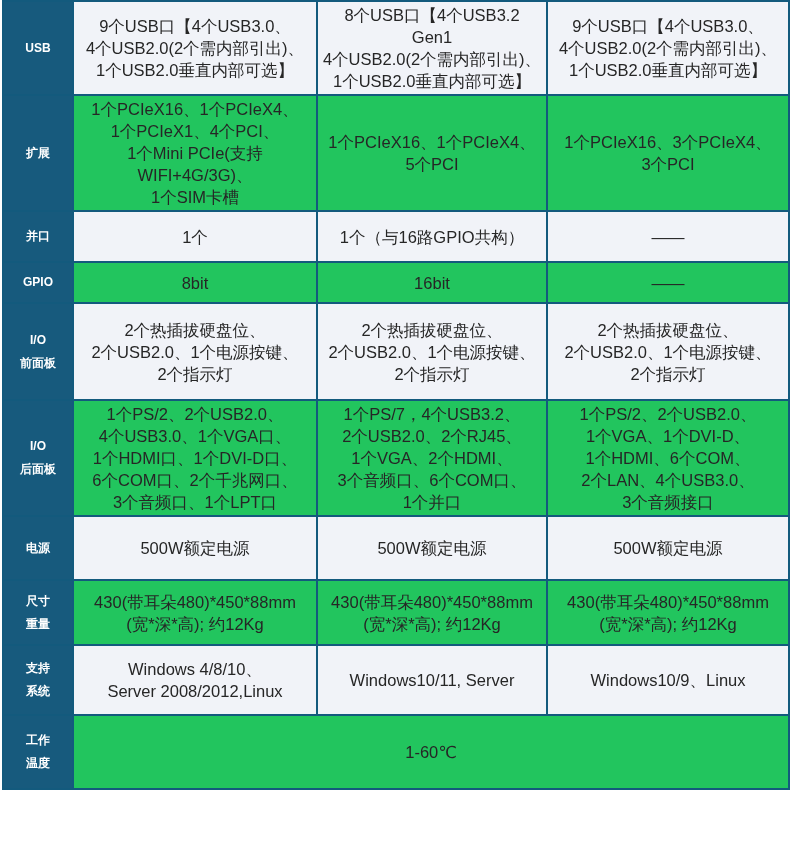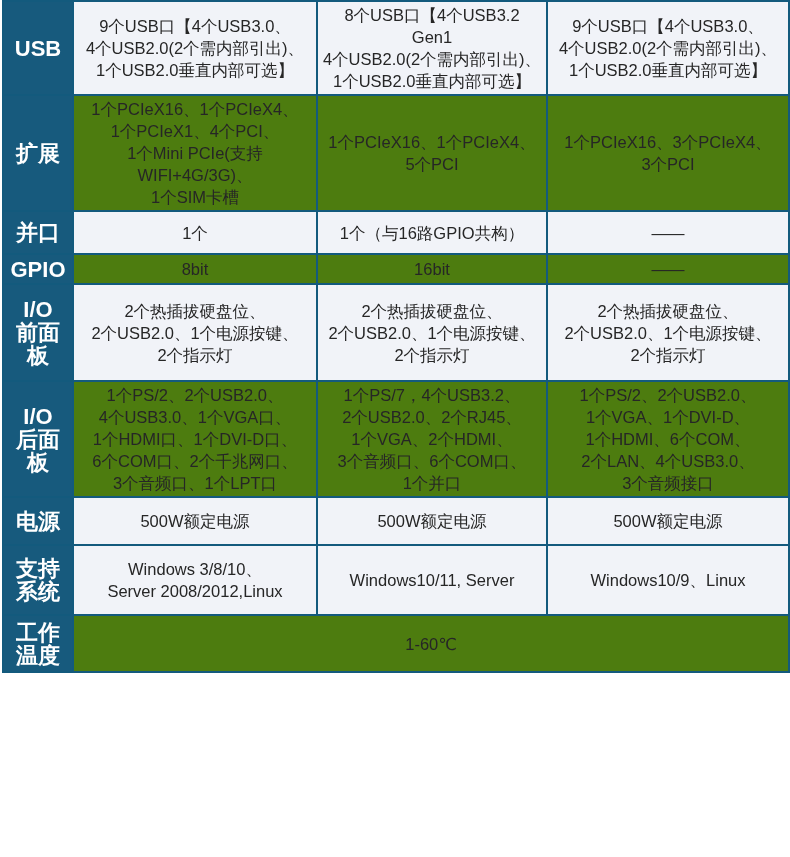--- a/index.html
+++ b/index.html
@@ -21,46 +21,46 @@
     border: 2px solid #135a7d;
     text-align: center;
     vertical-align: middle;
     white-space: pre-line;
     padding: 2px 4px;
   }
   th.rowhead {
     background: #175a7d;
     color: #ffffff;
     font-weight: bold;
-    font-size: 22px;
+    font-size: 12px;
     line-height: 23px;
     width: 70px;
     white-space: pre-line;
   }
   td.cell {
     font-size: 16.5px;
     line-height: 22px;
     color: #262626;
   }
   col.c-head { width: 70px; }
   col.c-1 { width: 244px; }
   col.c-2 { width: 230px; }
   col.c-3 { width: 242px; }
   tr.light td.cell  { background: #f1f3f8; }
-  tr.shaded td.cell { background: #4d7c0f; }
+  tr.shaded td.cell { background: #22c55e; }
   tr.r-usb     { height: 84px; }
   tr.r-expand  { height: 97px; }
-  tr.r-lpt     { height: 43px; padding-left: 48px; }
-  tr.r-gpio    { height: 30px; }
+  tr.r-lpt     { height: 51px; padding-left: 48px; }
+  tr.r-gpio    { height: 41px; }
   tr.r-iofront { height: 97px; }
   tr.r-ioback  { height: 107px; }
-  tr.r-power   { height: 48px; }
+  tr.r-power   { height: 64px; }
   tr.r-size    { height: 65px; }
   tr.r-os      { height: 70px; margin-left: 12px; }
-  tr.r-temp    { height: 57px; }
+  tr.r-temp    { height: 74px; }
 </style>
 </head>
 <body>
 
 <div class="page">
   <table class="spec">
     <colgroup>
       <col class="c-head">
         <col class="c-1">
         <col class="c-2">
@@ -133,24 +133,34 @@
 1个HDMI、6个COM、
 2个LAN、4个USB3.0、
 3个音频接口</td>
       </tr>
       <tr class="light r-power">
         <th class="rowhead">电源</th>
         <td class="cell">500W额定电源</td>
         <td class="cell">500W额定电源</td>
         <td class="cell">500W额定电源</td>
       </tr>
+      <tr class="shaded r-size">
+        <th class="rowhead">尺寸
+重量</th>
+        <td class="cell">430(带耳朵480)*450*88mm
+(宽*深*高); 约12Kg</td>
+        <td class="cell">430(带耳朵480)*450*88mm
+(宽*深*高); 约12Kg</td>
+        <td class="cell">430(带耳朵480)*450*88mm
+(宽*深*高); 约12Kg</td>
+      </tr>
       <tr class="light r-os">
         <th class="rowhead">支持
 系统</th>
-        <td class="cell">Windows 3/8/10、
+        <td class="cell">Windows 4/8/10、
 Server 2008/2012,Linux</td>
         <td class="cell">Windows10/11, Server</td>
         <td class="cell">Windows10/9、Linux</td>
       </tr>
       <tr class="shaded r-temp">
         <th class="rowhead">工作
 温度</th>
         <td class="cell" colspan="3">1-60℃</td>
       </tr>
     </tbody>

